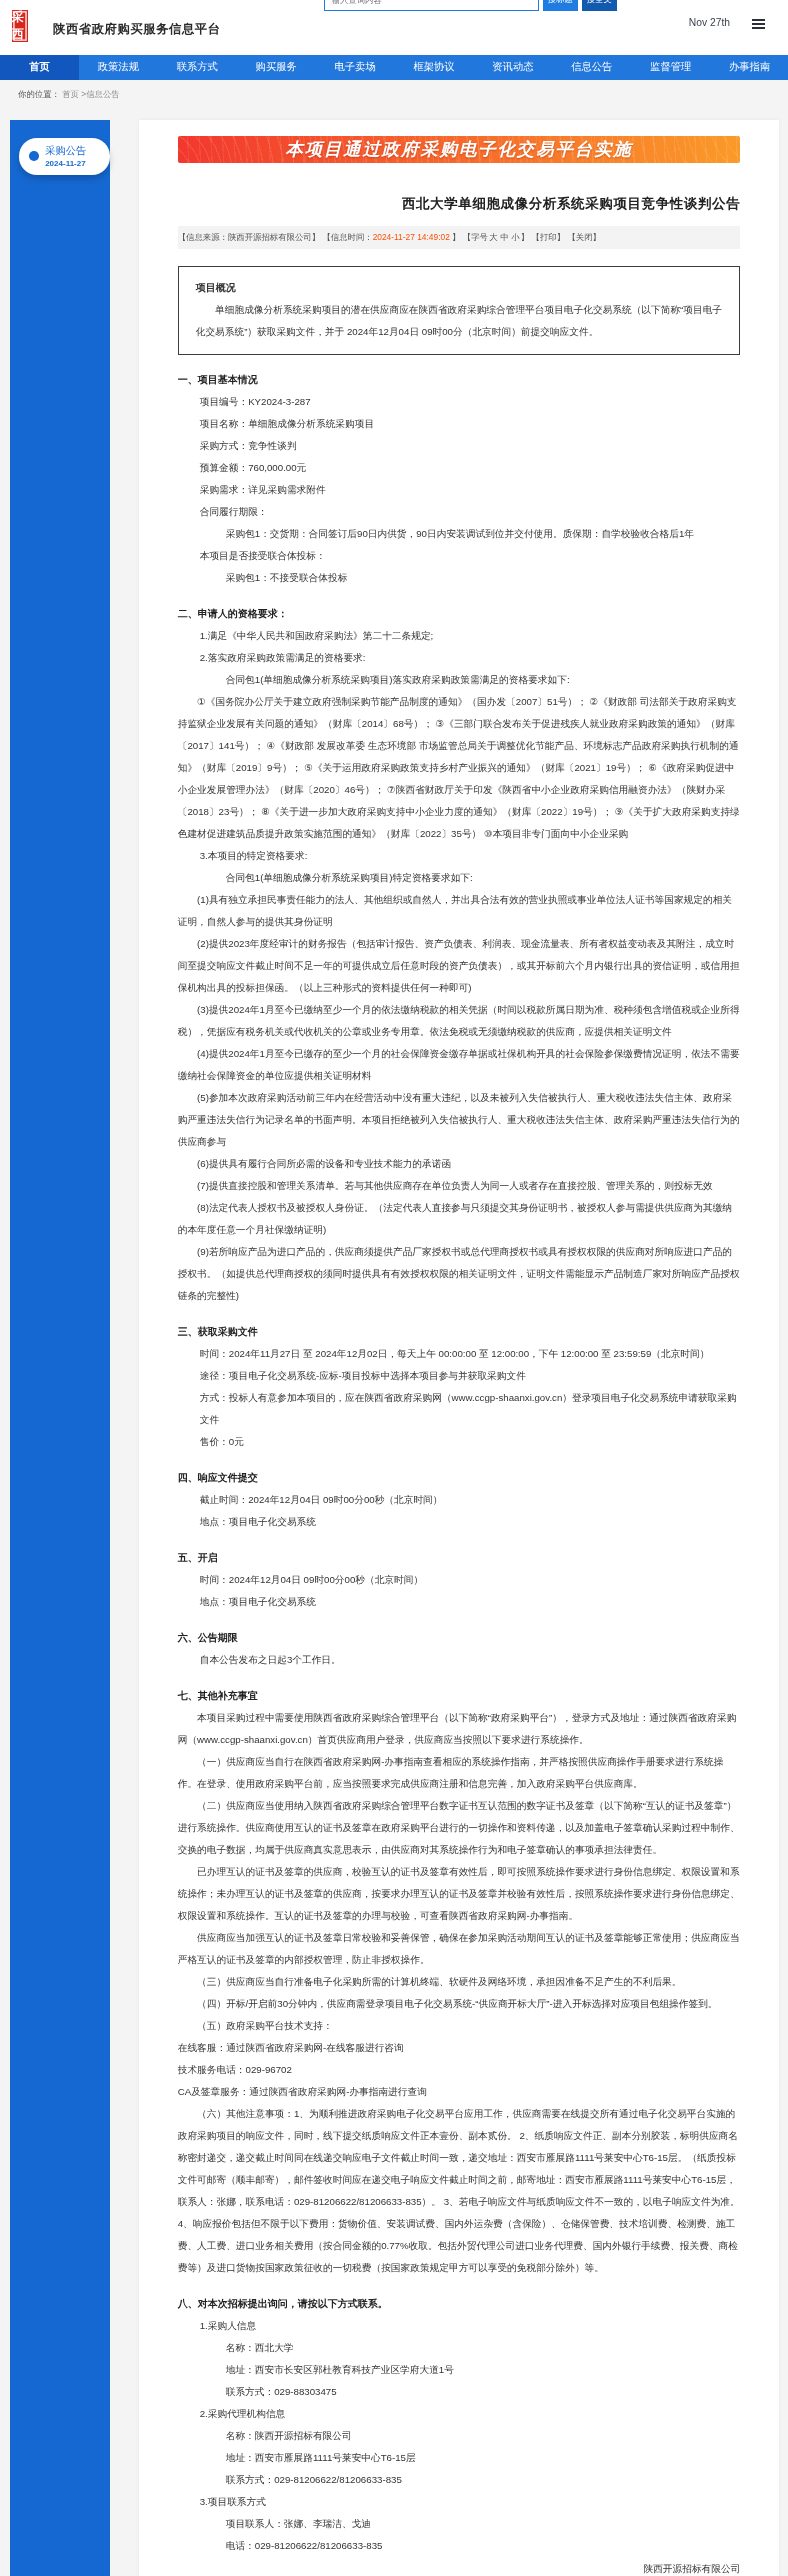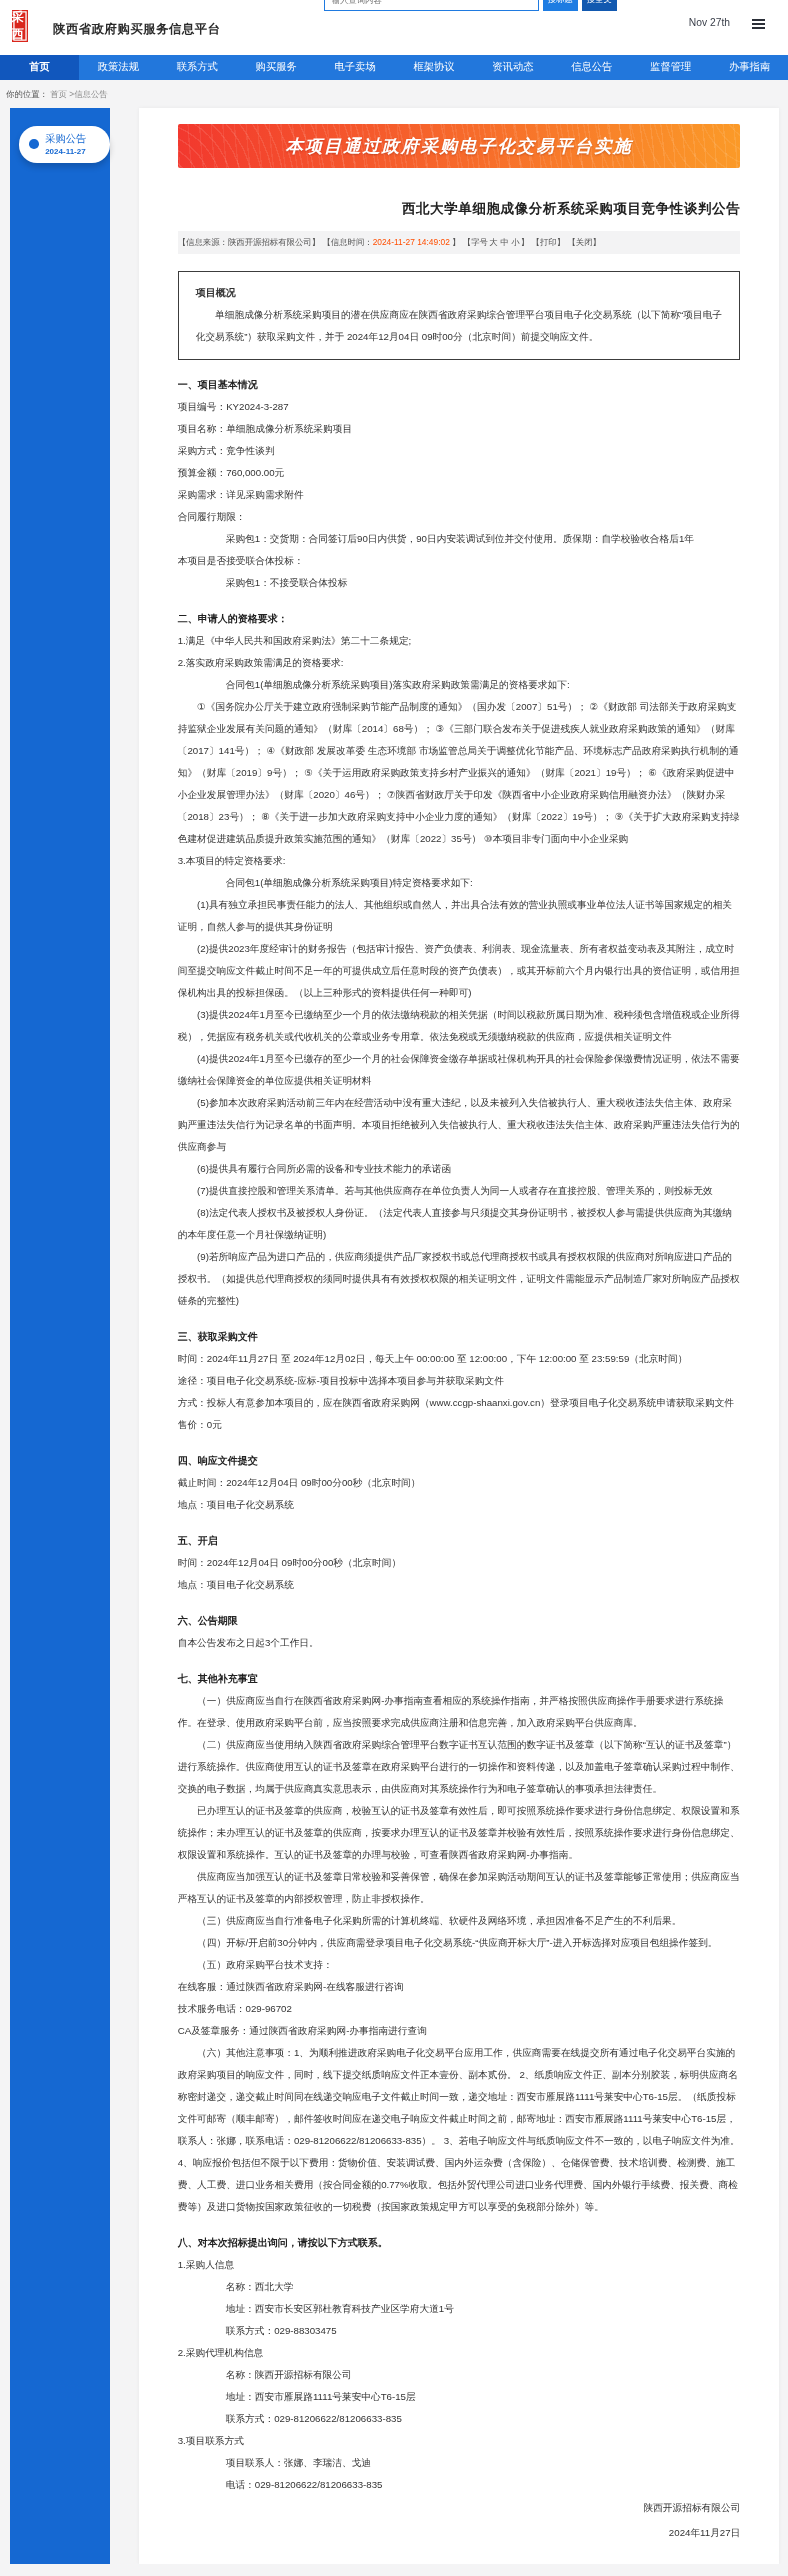--- a/index.html
+++ b/index.html
@@ -26,55 +26,55 @@
   .hdr-date{position:absolute;right:59px;top:17px;font-size:10.3px;font-weight:normal;color:#3a3f4a}
   .hamburger{position:absolute;right:24.5px;top:17px;width:13px;cursor:pointer}
   .hamburger span{display:block;height:1.6px;background:#2b2f38;margin:2.3px 0}
 
   
   nav{display:flex;background:var(--nav-blue);height:24.5px}
   .nav-item{flex:1;text-align:center;line-height:24.5px;color:#fff;font-size:10.3px;cursor:pointer;white-space:nowrap}
   .nav-item.active{background:var(--nav-active-blue);font-weight:bold}
 
   
-  .breadcrumb{height:28px;line-height:28px;padding-left:6px;font-size:8.4px;color:#8a8a8a}
+  .breadcrumb{height:40px;line-height:28px;padding-left:18px;font-size:8.4px;color:#8a8a8a}
   .breadcrumb .bc-prefix{color:#555}
   .breadcrumb a{color:#8a8a8a;text-decoration:none;cursor:pointer}
 
   
   .main{display:flex;padding:0 9.7px;align-items:stretch}
   .sidebar{width:100px;background:var(--sidebar-blue);flex-shrink:0}
   .side-pill{margin-top:18px;margin-left:9px;background:#fff;border-radius:18px;height:37px;
              display:flex;align-items:center;padding-left:10.3px;cursor:pointer;
              box-shadow:0 3.9px 6.5px rgba(0,0,0,.18)}
   .side-pill .dot{width:9.7px;height:9.7px;border-radius:50%;background:var(--sidebar-blue);margin-right:6.5px;flex-shrink:0}
   .side-pill .cat{color:var(--sidebar-blue);font-size:10.3px}
   .side-pill .cat-date{color:var(--sidebar-blue);font-size:8px;font-weight:bold;margin-top:1.9px}
 
   .content{flex:1;background:#fff;margin-left:29px;padding:16px 39px 19.4px;box-shadow:0 0 3.9px rgba(0,0,0,.05)}
-  .banner{height:44px;border-radius:1.9px;display:flex;align-items:center;justify-content:center;
+  .banner{height:27px;border-radius:1.9px;display:flex;align-items:center;justify-content:center;
           color:#fff;font-size:17.4px;font-weight:bold;font-style:italic;letter-spacing:1.9px;
           text-shadow:0 1.3px 1.9px rgba(120,20,0,.35);
           background:
             repeating-radial-gradient(circle at -5% 160%, rgba(255,255,255,.10) 0 1.3px, rgba(255,255,255,0) 1.3px 10.3px),
             repeating-radial-gradient(circle at 105% -60%, rgba(255,255,255,.08) 0 1.3px, rgba(255,255,255,0) 1.3px 11.6px),
             linear-gradient(90deg,var(--banner-red),var(--banner-orange))}
   h1{font-size:13.5px;text-align:right;margin-top:32px;color:#222;letter-spacing:0.6px}
   .meta{margin-top:13px;background:#f3f3f4;height:23px;line-height:23px;font-size:8.4px;color:#555}
   .meta .time{color:var(--time-red)}
   .meta a{color:#555;text-decoration:none;cursor:pointer}
   .meta .szlink{padding:0 1.3px}
 
   .overview{margin-top:17px;border:0.6px solid #3c3c3c;padding:9px 17px 11.6px}
   .ov-h{font-weight:bold;font-size:10px;line-height:23px}
   .doc{font-size:9.7px;color:#333}
   .para{line-height:22px;font-size:9.7px;color:#333}
   .sec-h{font-weight:bold;font-size:10px;color:#222;line-height:22px;margin-top:14px}
   .l0{margin-left:0}
-  .l1{}
+  .l1{margin-left:22px}
   .l2{margin-left:48px}
   .p{text-indent:2em}
   .sig{text-align:right;line-height:24.5px;font-size:9.7px;color:#333}
   .sig:first-of-type{margin-top:9px}
 </style>
 </head>
 <body>
 
 <div class="page">
 
@@ -177,20 +177,21 @@
           <div class="para l1">售价：0元</div>
           <div class="sec-h">四、响应文件提交</div>
           <div class="para l1">截止时间：2024年12月04日 09时00分00秒（北京时间）</div>
           <div class="para l1">地点：项目电子化交易系统</div>
           <div class="sec-h">五、开启</div>
           <div class="para l1">时间：2024年12月04日 09时00分00秒（北京时间）</div>
           <div class="para l1">地点：项目电子化交易系统</div>
           <div class="sec-h">六、公告期限</div>
           <div class="para l1">自本公告发布之日起3个工作日。</div>
           <div class="sec-h">七、其他补充事宜</div>
+          <div class="para p">本项目采购过程中需要使用陕西省政府采购综合管理平台（以下简称“政府采购平台”），登录方式及地址：通过陕西省政府采购网（www.ccgp-shaanxi.gov.cn）首页供应商用户登录，供应商应当按照以下要求进行系统操作。</div>
           <div class="para p">（一）供应商应当自行在陕西省政府采购网-办事指南查看相应的系统操作指南，并严格按照供应商操作手册要求进行系统操作。在登录、使用政府采购平台前，应当按照要求完成供应商注册和信息完善，加入政府采购平台供应商库。</div>
           <div class="para p">（二）供应商应当使用纳入陕西省政府采购综合管理平台数字证书互认范围的数字证书及签章（以下简称“互认的证书及签章”）进行系统操作。供应商使用互认的证书及签章在政府采购平台进行的一切操作和资料传递，以及加盖电子签章确认采购过程中制作、交换的电子数据，均属于供应商真实意思表示，由供应商对其系统操作行为和电子签章确认的事项承担法律责任。</div>
           <div class="para p">已办理互认的证书及签章的供应商，校验互认的证书及签章有效性后，即可按照系统操作要求进行身份信息绑定、权限设置和系统操作；未办理互认的证书及签章的供应商，按要求办理互认的证书及签章并校验有效性后，按照系统操作要求进行身份信息绑定、权限设置和系统操作。互认的证书及签章的办理与校验，可查看陕西省政府采购网-办事指南。</div>
           <div class="para p">供应商应当加强互认的证书及签章日常校验和妥善保管，确保在参加采购活动期间互认的证书及签章能够正常使用；供应商应当严格互认的证书及签章的内部授权管理，防止非授权操作。</div>
           <div class="para p">（三）供应商应当自行准备电子化采购所需的计算机终端、软硬件及网络环境，承担因准备不足产生的不利后果。</div>
           <div class="para p">（四）开标/开启前30分钟内，供应商需登录项目电子化交易系统-“供应商开标大厅”-进入开标选择对应项目包组操作签到。</div>
           <div class="para p">（五）政府采购平台技术支持：</div>
           <div class="para l0">在线客服：通过陕西省政府采购网-在线客服进行咨询</div>
           <div class="para l0">技术服务电话：029-96702</div>
           <div class="para l0">CA及签章服务：通过陕西省政府采购网-办事指南进行查询</div>

